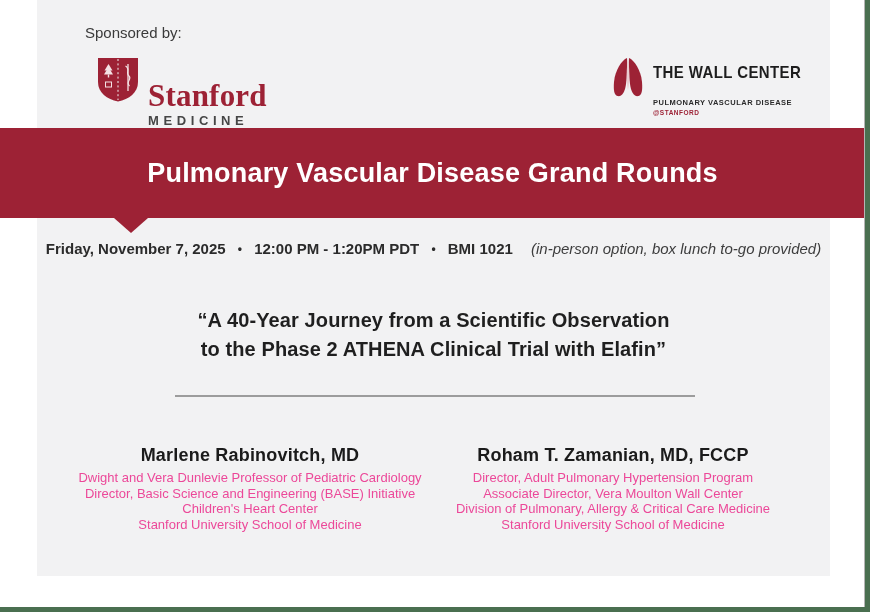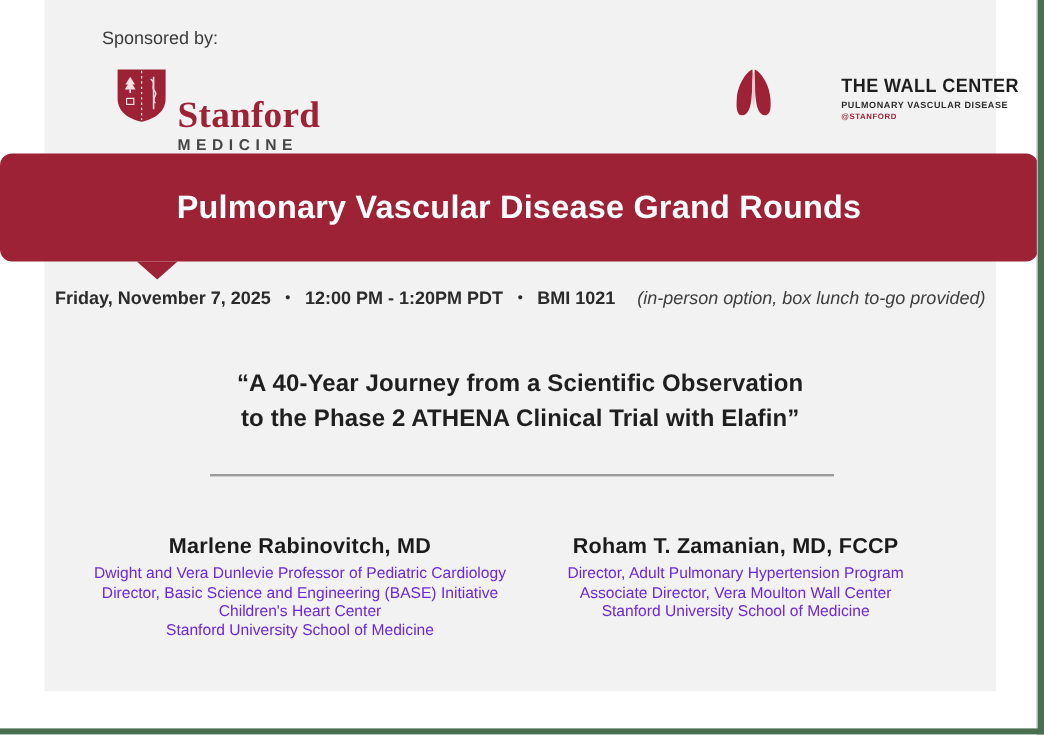--- a/index.html
+++ b/index.html
@@ -22,29 +22,29 @@
   .stanford-logo{position:absolute;left:96px;top:56px;display:flex;align-items:flex-start;}
   .stanford-text{margin-left:8px;margin-top:24px;}
   .stanford-word{
     font-family:"Liberation Serif","DejaVu Serif",serif;
     color:#9d2235;font-size:31px;font-weight:600;line-height:31px;letter-spacing:0.2px;
   }
   .stanford-sub{
     font-size:13px;font-weight:700;color:#464646;letter-spacing:4.6px;margin-top:2px;
   }
   
-  .wall-logo{position:absolute;left:610px;top:54px;display:flex;align-items:flex-start;gap:48px;}
+  .wall-logo{position:absolute;left:610px;top:54px;display:flex;align-items:flex-start;}
   .wall-text{margin-left:7px;padding-top:9px;}
   .wall-title{font-size:15px;font-weight:700;color:#1d1d1d;letter-spacing:0.4px;transform:scaleY(1.08);transform-origin:left top;}
-  .wall-sub{font-size:7.5px;font-weight:700;color:#2b2b2b;letter-spacing:0.5px;margin-top:3px;}
+  .wall-sub{font-size:7.5px;font-weight:700;color:#2b2b2b;letter-spacing:0.5px;margin-top:18px;}
   .wall-handle{font-size:6.5px;font-weight:700;color:#9d2235;letter-spacing:0.5px;margin-top:2px;}
   
   .banner{
     position:absolute;left:0;top:128px;width:865px;height:90px;
-    background:#9d2235;display:flex;align-items:center;justify-content:center;border-radius:10px;
+    background:#9d2235;display:flex;align-items:center;justify-content:center;
   }
   .banner-title{color:#ffffff;font-size:27px;font-weight:700;letter-spacing:0.2px;}
   .banner-pointer{
     position:absolute;left:114px;top:218px;width:0;height:0;
     border-left:17px solid transparent;border-right:17px solid transparent;
     border-top:15px solid #9d2235;
   }
   
   .date-line{
     position:absolute;left:37px;top:240px;width:793px;text-align:center;
@@ -58,21 +58,21 @@
     position:absolute;left:37px;top:306px;width:793px;text-align:center;
     font-size:20px;font-weight:700;color:#1f1f1f;line-height:29px;letter-spacing:0.1px;
   }
   
   .divider{position:absolute;left:175px;top:395px;width:520px;height:2px;background:#9c9c9c;}
   
   .speaker{position:absolute;top:430px;text-align:center;margin-top:15px;}
   .speaker-left{left:55px;width:390px;}
   .speaker-right{left:424px;width:378px;}
   .speaker-name{font-size:18px;font-weight:700;color:#1b1b1b;margin-bottom:4px;letter-spacing:0.2px;}
-  .speaker-line{font-size:13px;color:#6d28d9;line-height:15.5px;}
+  .speaker-line{font-size:13px;color:#ec4899;line-height:15.5px;}
   
   .right-border{
     position:absolute;right:0;top:0;width:5px;height:612px;
     background:#4a6f50;border-left:1px solid #b5b5b5;
   }
   .bottom-border{position:absolute;left:0;top:607px;width:870px;height:5px;background:#4a6f50;}
 </style>
 </head>
 <body>
 
@@ -140,17 +140,18 @@
   <div class="speaker-line">Dwight and Vera Dunlevie Professor of Pediatric Cardiology</div>
   <div class="speaker-line">Director, Basic Science and Engineering (BASE) Initiative</div>
   <div class="speaker-line">Children's Heart Center</div>
   <div class="speaker-line">Stanford University School of Medicine</div>
 </div>
 
 <div class="speaker speaker-right">
   <div class="speaker-name">Roham T. Zamanian, MD, FCCP</div>
   <div class="speaker-line">Director, Adult Pulmonary Hypertension Program</div>
   <div class="speaker-line">Associate Director, Vera Moulton Wall Center</div>
+  <div class="speaker-line">Division of Pulmonary, Allergy &amp; Critical Care Medicine</div>
   <div class="speaker-line">Stanford University School of Medicine</div>
 </div>
 
 <div class="right-border"></div>
 <div class="bottom-border"></div>
 
 </body></html>

